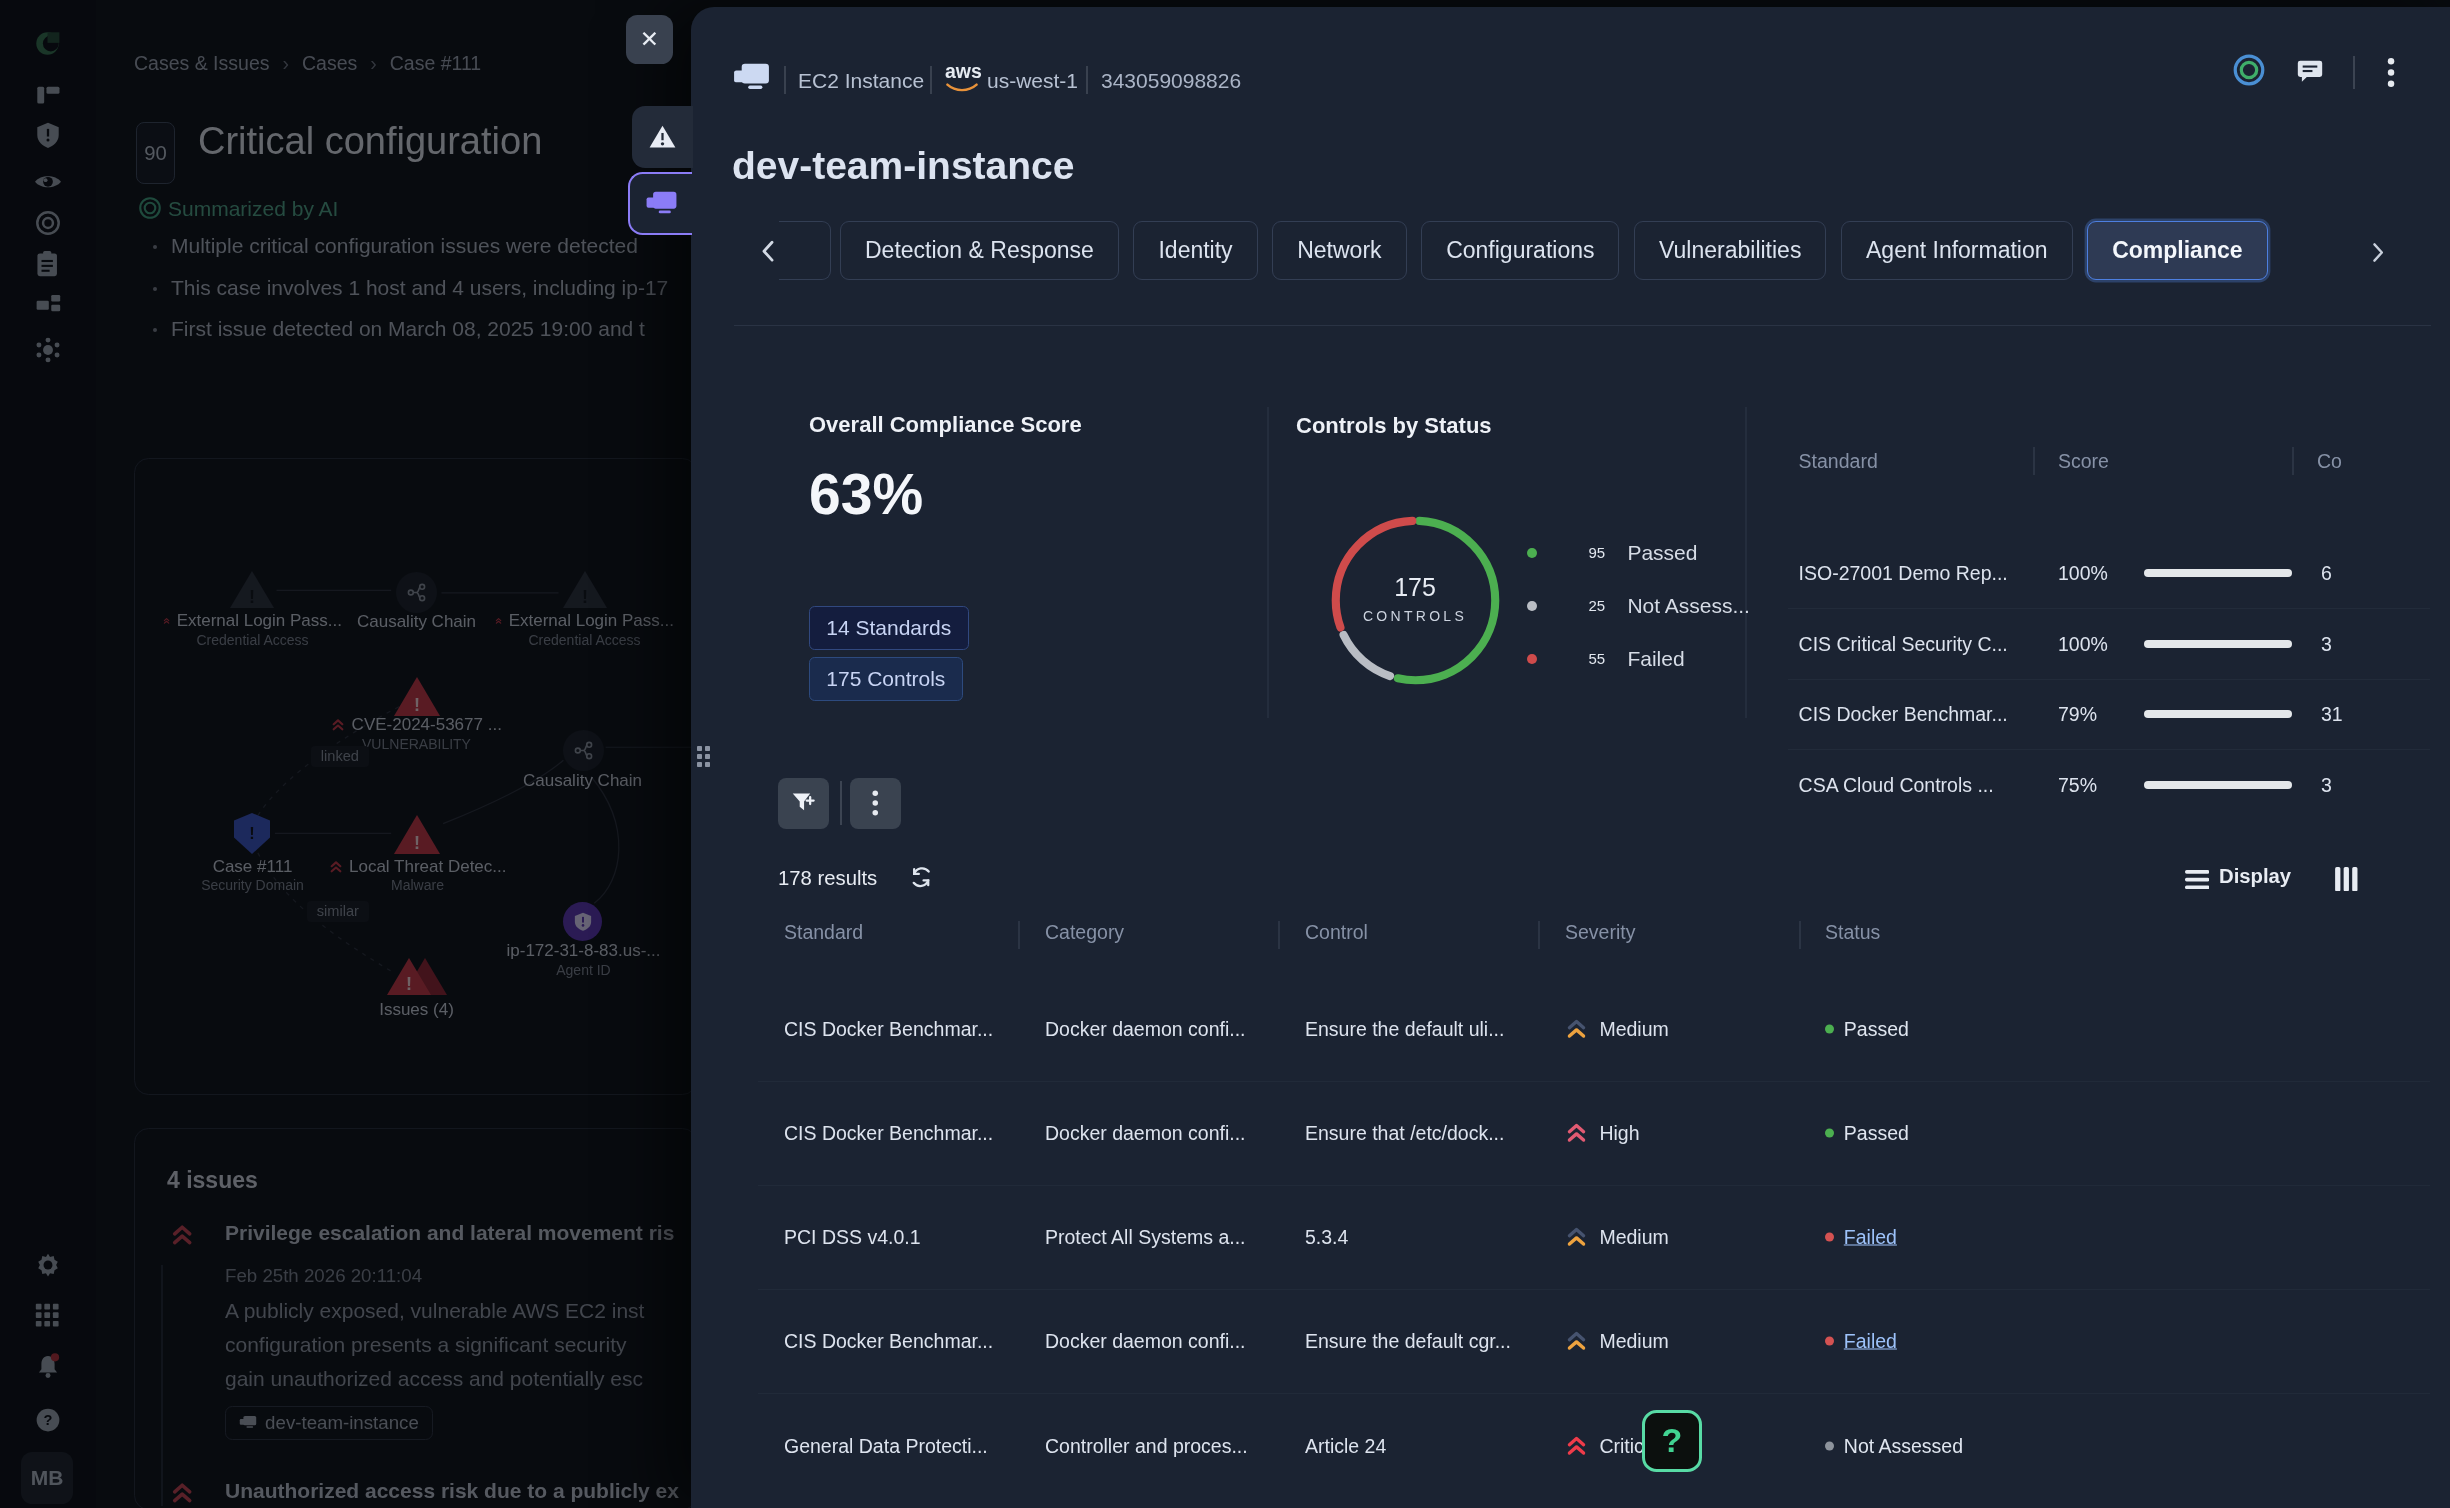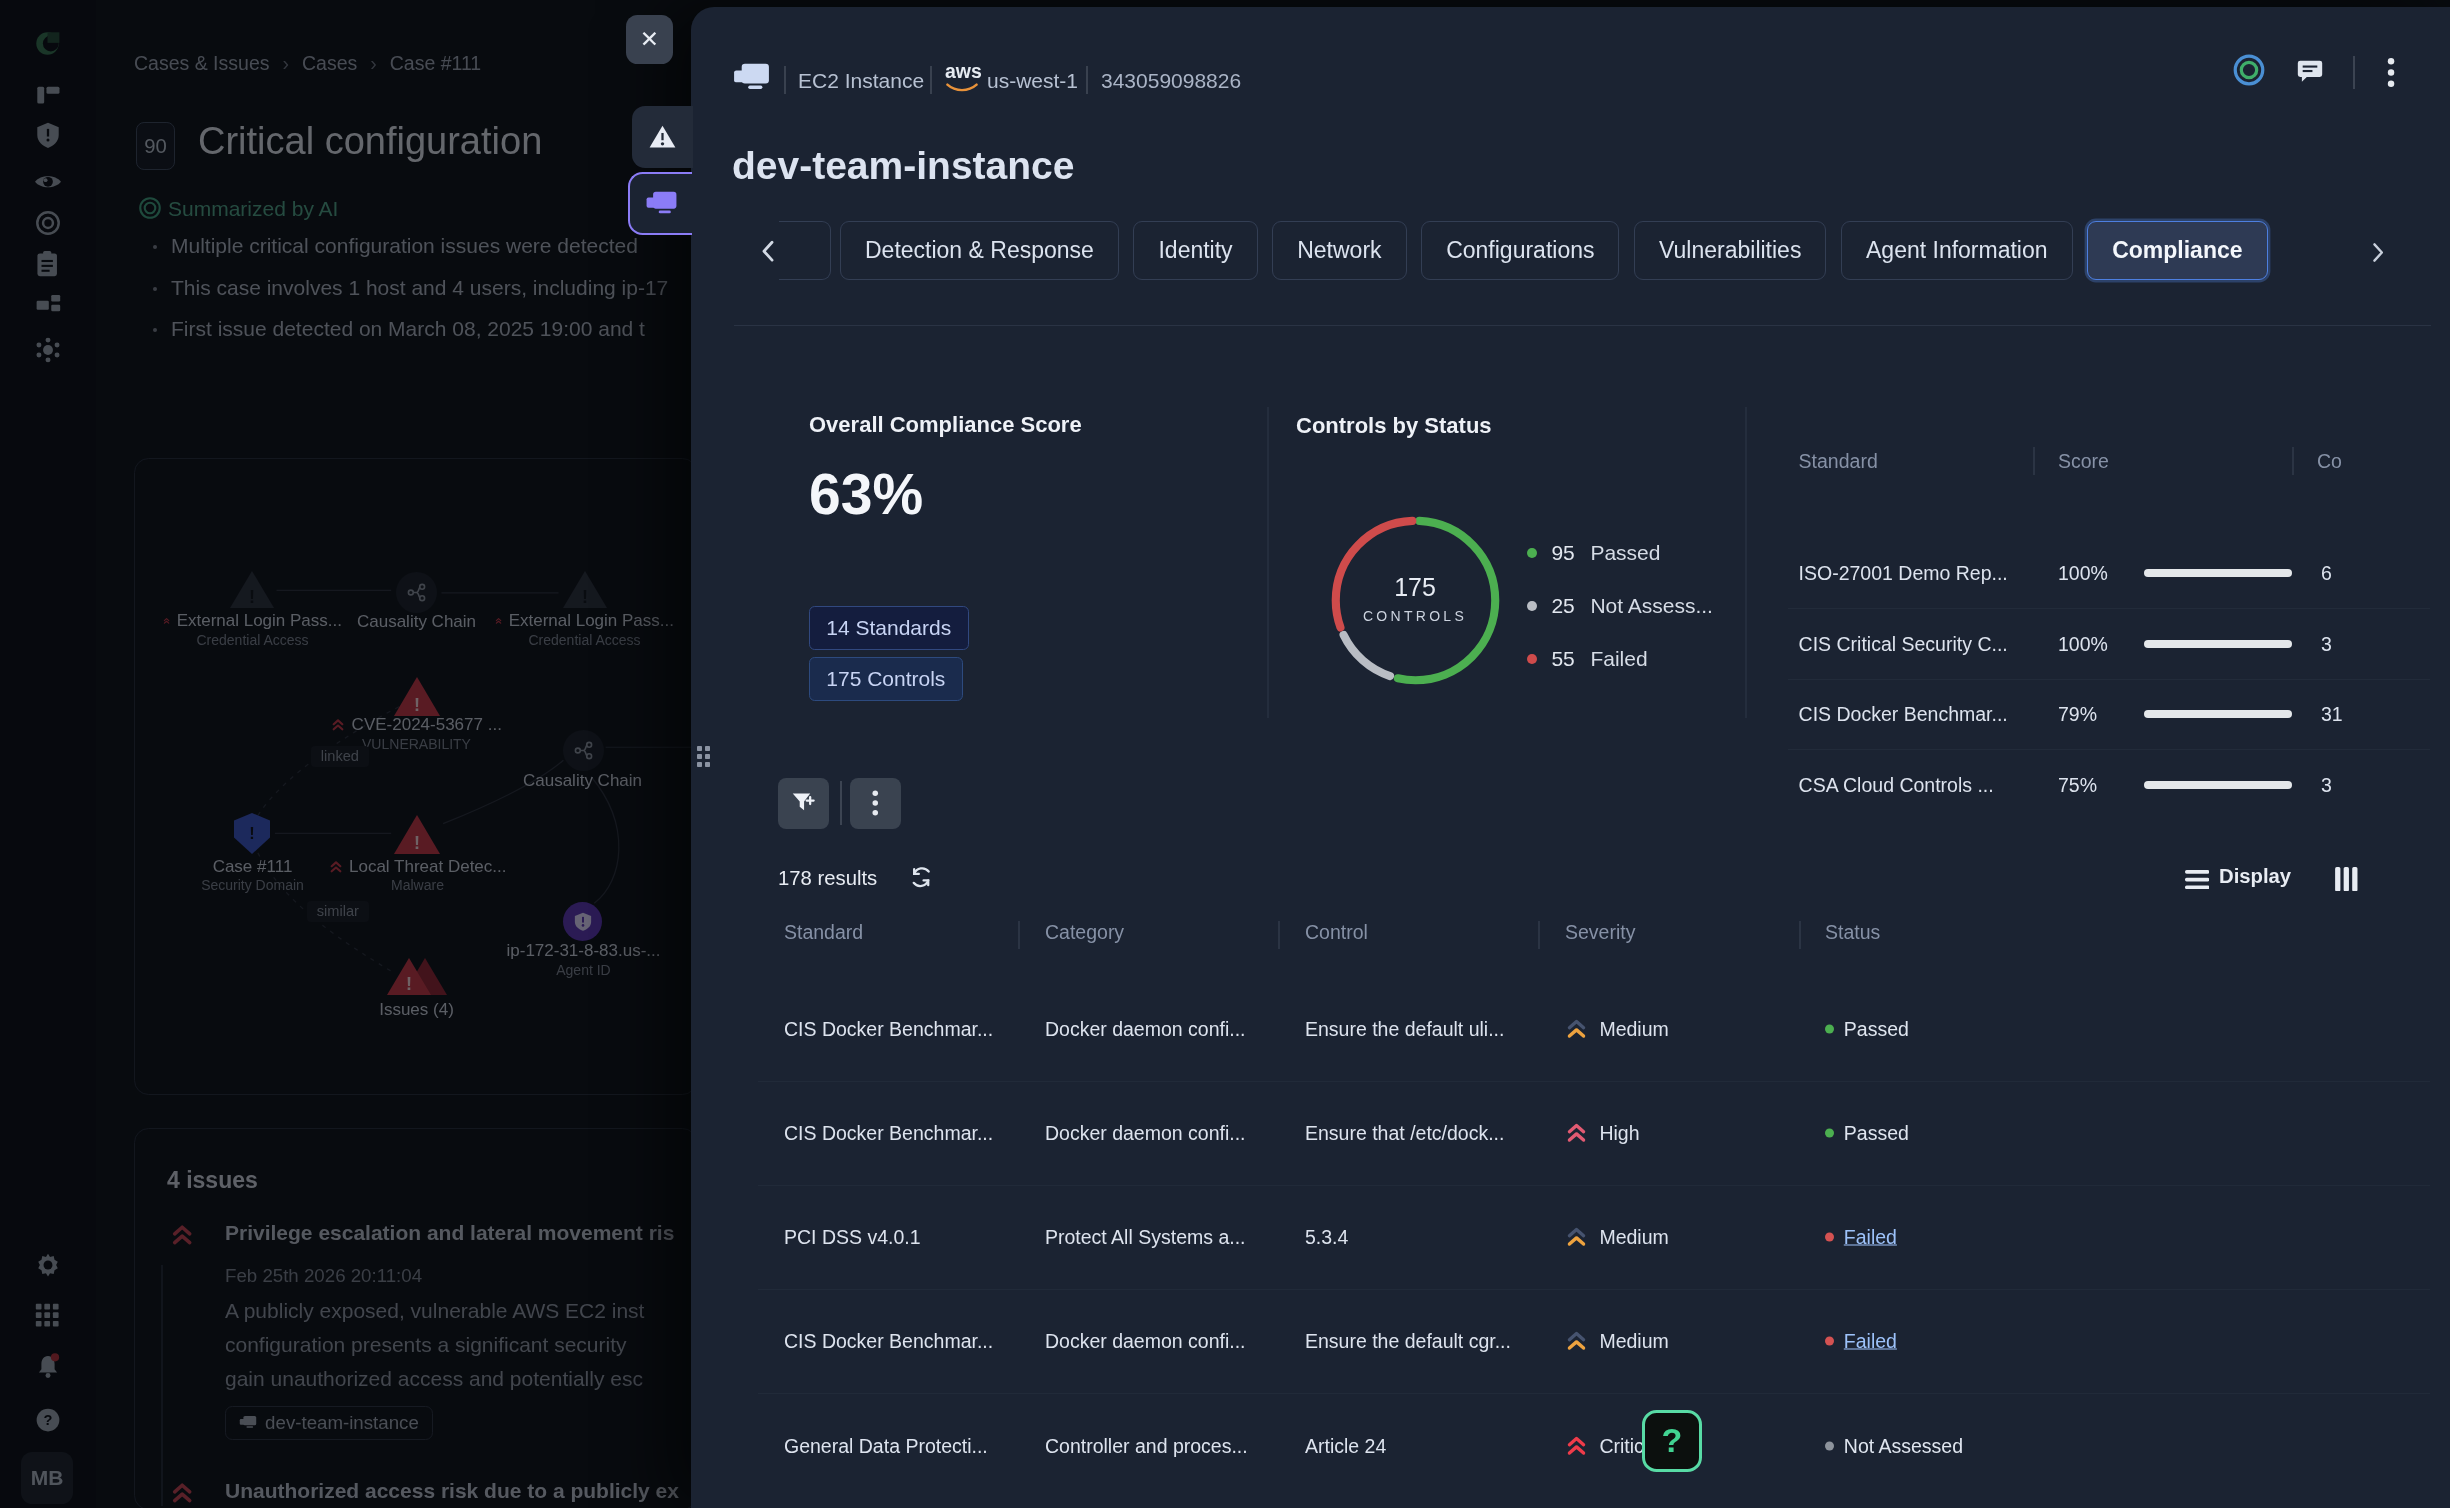--- a/index.html
+++ b/index.html
@@ -10,21 +10,21 @@
 
   
   .sidebar { position:absolute; left:0; top:0; width:96px; height:1509px; background:#0c0f14; z-index:2; }
   .sb-ic { position:absolute; left:33px; width:29px; height:29px; display:flex; align-items:center; justify-content:center; }
   .avatar-box { position:absolute; left:21px; width:52px; height:52px; border-radius:11.4px; background:#1d232c; color:#aeb5c0; font-size:21px; font-weight:700; display:flex; align-items:center; justify-content:center; }
 
   
   .page { position:absolute; inset:0; z-index:3; }
   .crumb { position:absolute; left:134px; top:52px; font-size:19.5px; color:#99a1ad; display:flex; gap:13px; align-items:center; }
   .crumb .sep { color:#6c737e; }
-  .risk-badge { position:absolute; left:136px; top:122px; width:39px; height:48px; border:1.6px solid #3e4a5c; border-radius:8.1px; background:#141922; color:#b6bec9; font-size:20.3px; display:flex; align-items:center; justify-content:center; }
+  .risk-badge { position:absolute; left:136px; top:122px; width:39px; height:62px; border:1.6px solid #3e4a5c; border-radius:8.1px; background:#141922; color:#b6bec9; font-size:20.3px; display:flex; align-items:center; justify-content:center; }
   .case-title { position:absolute; left:198px; top:120px; font-size:38px; font-weight:500; color:#dadee5; width:512px; white-space:nowrap; overflow:hidden; }
   .ai-label { position:absolute; left:168px; top:197px; font-size:21px; color:#4ea183; }
   .bullet-dot { position:absolute; left:153px; width:4.1px; height:4.1px; border-radius:50%; background:#7b828c; }
   .bullet-txt { position:absolute; left:171px; font-size:21px; color:#a8afba; width:527px; white-space:nowrap; overflow:hidden; }
   .card { position:absolute; left:134px; width:563px; border:1.6px solid #262d39; border-radius:14.6px; background:#0f1218; }
   .toggle-wrap { position:absolute; left:160px; top:476px; display:inline-flex; padding:4.1px; border:1.6px solid #2a313d; border-radius:9.8px; gap:3.3px; background:#0e1116; }
   .toggle-btn { font-size:22px; padding:8.1px 21px; border-radius:6.5px; color:#8b929d; white-space:nowrap; }
   .toggle-btn.on { background:#1d222b; color:#c6ccd6; }
   .gnode-label { position:absolute; width:179px; text-align:center; font-size:17px; color:#c3c9d3; white-space:nowrap; overflow:hidden; display:flex; justify-content:center; gap:6.5px; align-items:center; }
   .gnode-sub { position:absolute; width:179px; text-align:center; font-size:14px; color:#7b828d; }
@@ -51,21 +51,21 @@
   .tabs-line { position:absolute; left:43px; top:318px; width:1697px; height:1.6px; background:#2a3344; }
   .sec-title { position:absolute; font-size:22px; font-weight:700; color:#eef1f7; white-space:nowrap; }
   .score-big { position:absolute; left:118px; top:454px; font-size:57px; font-weight:700; color:#f4f6fa; }
   .pill { position:absolute; left:118px; height:44px; display:inline-flex; align-items:center; padding:0 16.3px; border-radius:5.7px; font-size:21px; color:#c8d4f4; white-space:nowrap; }
   .pill.one { top:599px; background:#141d3e; border:1.6px solid #31487f; }
   .pill.two { top:650px; background:#1a2b4d; border:1.6px solid #2d4a7e; }
   .vline { position:absolute; top:400px; width:1.6px; height:311px; background:#242d3d; }
   .donut-center { position:absolute; text-align:center; }
   .legend-item { position:absolute; display:flex; align-items:center; height:24.4px; }
   .legend-dot { width:9.8px; height:9.8px; border-radius:50%; margin-right:14.6px; }
-  .legend-val { font-size:21px; color:#e2e7ef; min-width:39px; }
+  .legend-val { font-size:15px; color:#e2e7ef; min-width:39px;margin-left:37px; }
   .legend-lab { font-size:21px; color:#d6dce6; white-space:nowrap; }
   .mini-head { position:absolute; font-size:19.5px; color:#8691a6; }
   .tick { position:absolute; width:1.6px; background:#2b3444; }
   .std-row { position:absolute; left:0; width:642px; height:71px; border-bottom:0.8px solid #222b3a; }
   .std-row:last-child { border-bottom:none; }
   .cell { position:absolute; top:50%; transform:translateY(-50%); font-size:19.5px; color:#dde3ee; white-space:nowrap; }
   .bar-track { position:absolute; top:50%; transform:translateY(-50%); left:356px; width:148px; height:8.1px; border-radius:4.1px; background:#e4e7ea; overflow:hidden; }
   .bar-fill { height:100%; border-radius:4.1px; }
   .tool-btn { position:absolute; width:51px; height:51px; border-radius:8.1px; background:#3a4350; display:flex; align-items:center; justify-content:center; }
   .results-txt { position:absolute; left:87px; top:860px; font-size:20.3px; color:#e8ecf3; }

